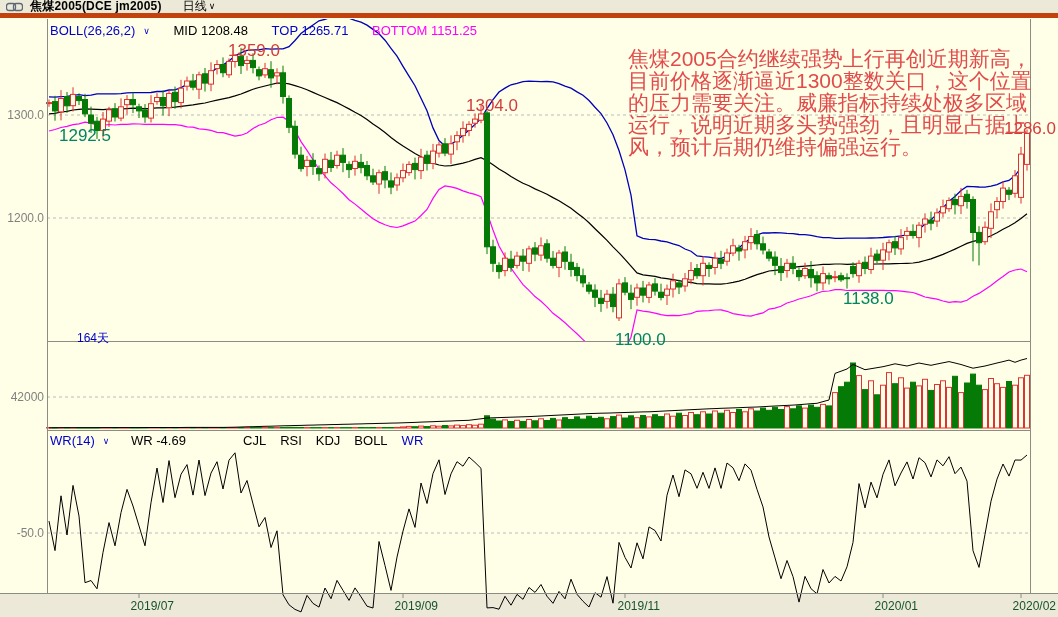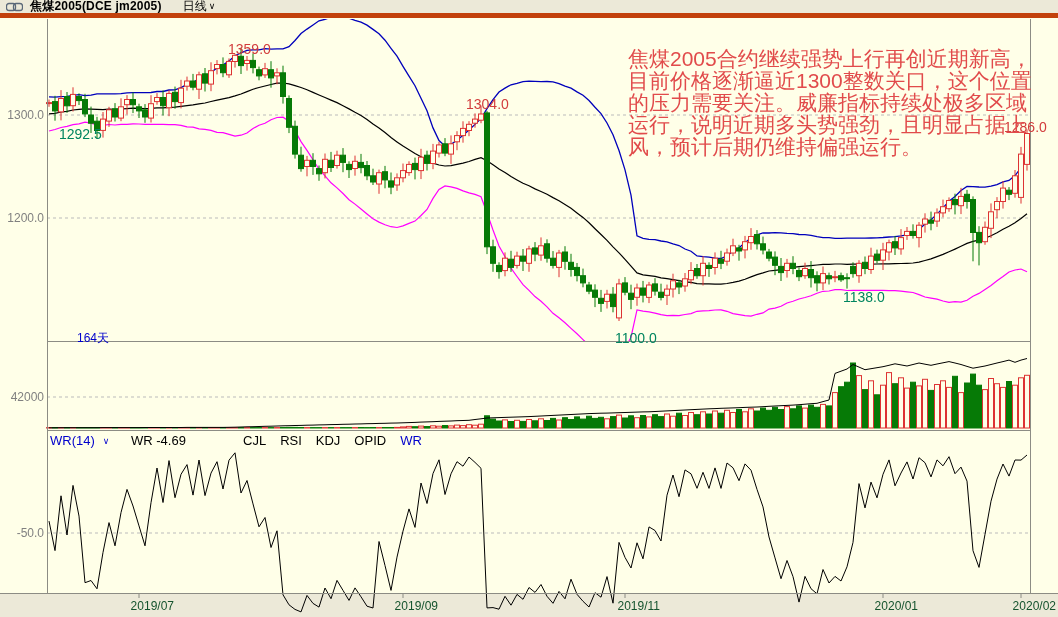--- a/index.html
+++ b/index.html
@@ -13,21 +13,21 @@
   .blue{color:#0000cc;}
   .magenta{color:#ff00ff;}
   .panel-header{position:absolute;z-index:6;white-space:nowrap;font-size:13px;}
   .panel-header span{margin-right:6px;}
   .axis-label{position:absolute;left:0;width:44px;text-align:right;color:#808080;z-index:5;}
   .vline{position:absolute;width:1px;background:#8c8c84;z-index:4;}
   .hline{position:absolute;height:1px;background:#8c8c84;z-index:4;}
   .bottom-strip{position:absolute;left:0;top:594px;width:1058px;height:23px;background:#ece9d8;z-index:1;}
   .x-label{position:absolute;top:599px;width:70px;text-align:right;color:#14532d;z-index:5;}
   .svgbox{position:absolute;left:0;z-index:2;}
-  .tag{position:absolute;z-index:7;font-size:14px;pointer-events:none;white-space:nowrap;}
+  .tag{position:absolute;z-index:7;font-size:17px;pointer-events:none;white-space:nowrap;}
   .annotation{position:absolute;left:628px;top:48px;width:416px;z-index:8;
               font-size:21px;line-height:22px;letter-spacing:0;}
   .days-label{position:absolute;left:49px;top:330px;z-index:6;margin-left:28px;}
   .tabs{position:absolute;left:243px;top:433px;display:flex;gap:14px;z-index:7;font-size:13px;}
   .tab{cursor:pointer;}
   .tab.active{color:#0000cc;}
   .linkicon{display:inline-flex;align-items:center;cursor:pointer;}
 </style>
 </head>
 <body>
@@ -38,31 +38,37 @@
     <span class="linkicon">
       <svg width="17" height="10" viewBox="0 0 17 10">
         <rect x="0.5" y="1.5" width="9" height="7" rx="2.5" fill="none" stroke="#5a6878" stroke-width="1.3"></rect>
         <rect x="7.5" y="1.5" width="9" height="7" rx="2.5" fill="none" stroke="#5a6878" stroke-width="1.3"></rect>
       </svg>
     </span>
     <span class="title">焦煤2005(DCE jm2005)</span>
     <span class="period"><span>日线</span><span class="caret">∨</span></span>
   </div>
 
+  <div class="panel-header" style="left:50px;top:23px;">
+    <span class="blue"><span>BOLL(26,26,2)</span><span class="caret">∨</span></span>
+    <span style="margin-left:8px;">MID 1208.48</span>
+    <span class="blue" style="margin-left:14px;">TOP 1265.71</span>
+    <span class="magenta" style="margin-left:14px;">BOTTOM 1151.25</span>
+  </div>
 
 
   <div class="panel-header" style="left:50px;top:433px;">
     <span class="blue"><span>WR(14)</span><span class="caret">∨</span></span>
     <span style="margin-left:6px;">WR -4.69</span>
   </div>
   <div class="tabs" id="tabs">
       <div class="tab">CJL</div>
       <div class="tab">RSI</div>
       <div class="tab">KDJ</div>
-      <div class="tab">OPID</div>
+      <div class="tab">BOLL</div>
       <div class="tab active">WR</div>
     </div>
 
   <div class="axis-label" style="top:108px;">1300.0</div>
   <div class="axis-label" style="top:211px;">1200.0</div>
   <div class="axis-label" style="top:390px;">42000</div>
   <div class="axis-label" style="top:526px;">-50.0</div>
   <div class="days-label blue">164天</div>
 
   <div class="svgbox" id="mainbox" style="top:19px;"><svg width="1058" height="322">

